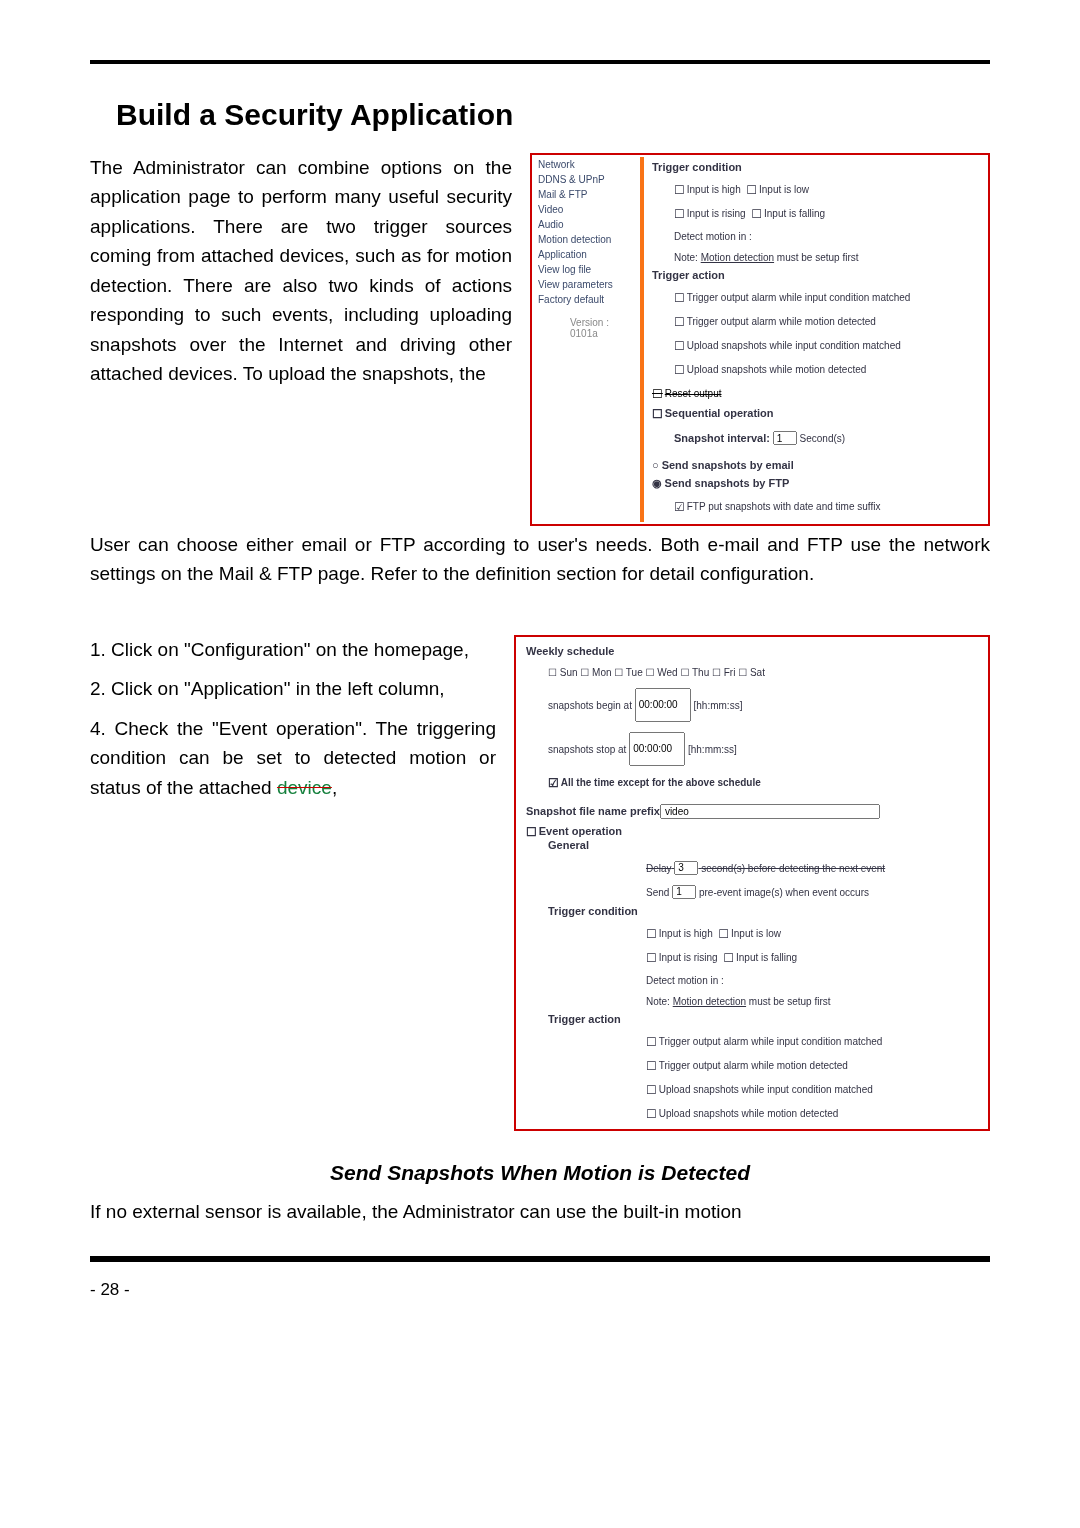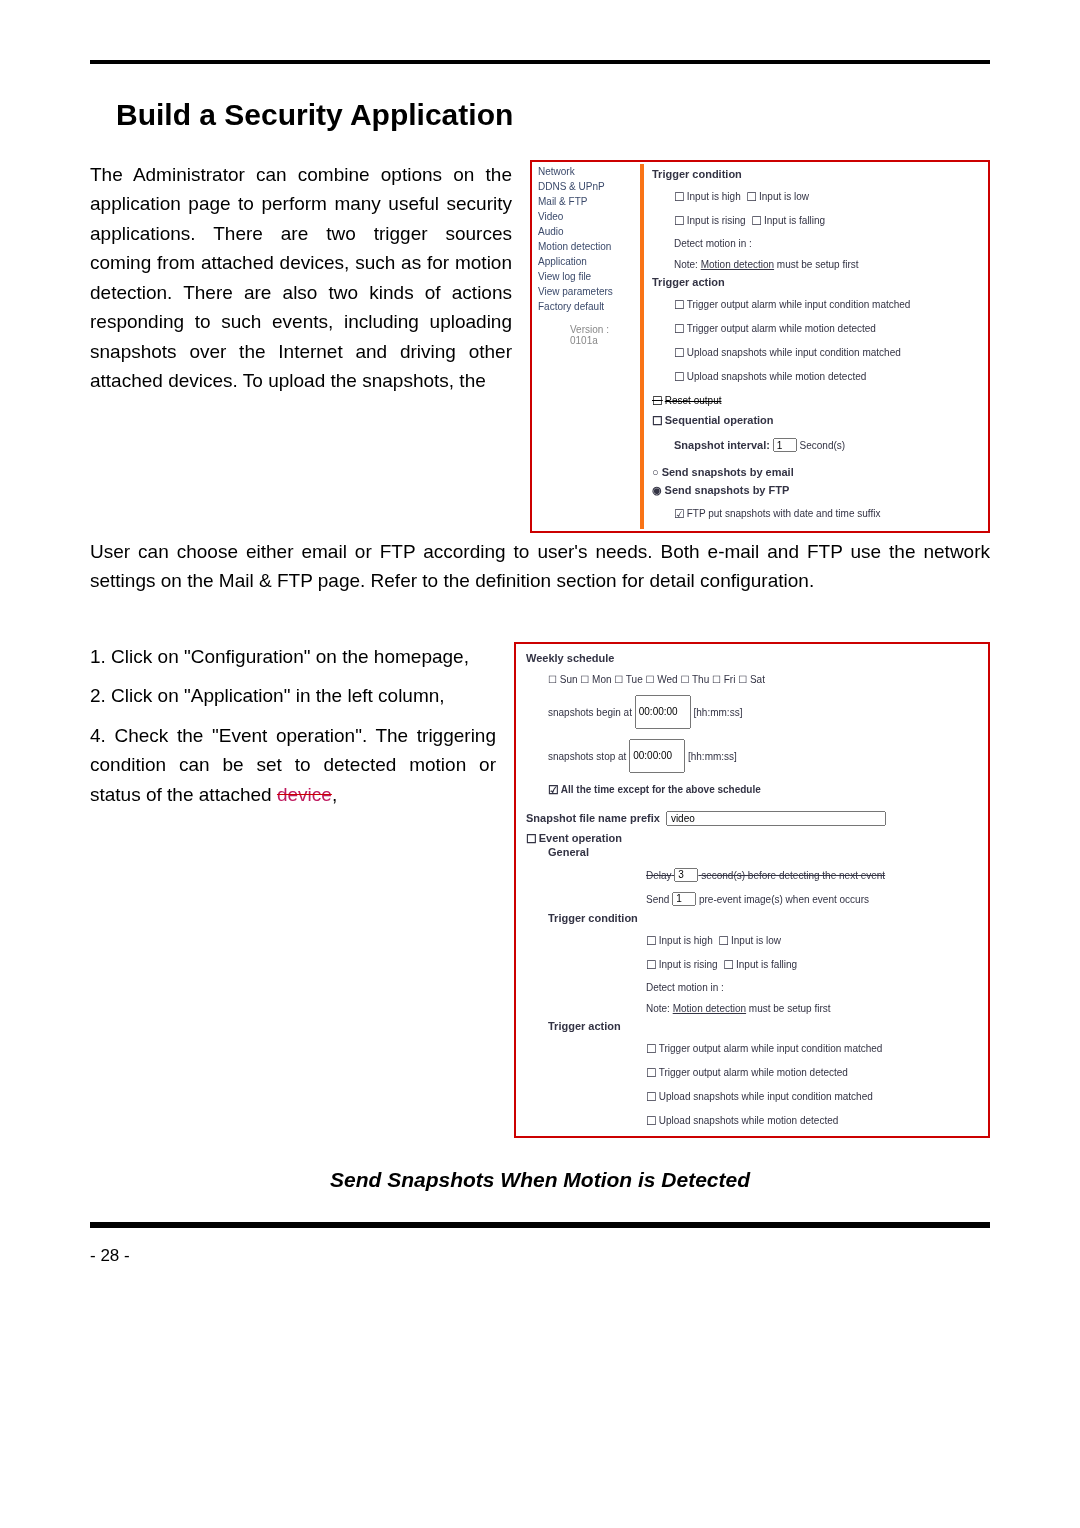--- a/index.html
+++ b/index.html
@@ -1,20 +1,20 @@
 <!DOCTYPE html>
 <html><head>
 <meta charset="utf-8">
 <style>
   * { box-sizing: border-box; margin: 0; padding: 0; }
   html, body { width: 1080px; height: 1528px; background: #fff; font-family: Verdana, Arial, sans-serif; color: #000; }
   .page { position: relative; width: 1080px; height: 1528px; padding: 60px 90px 40px 90px; }
   .hr { height: 4px; background: #000; margin-bottom: 34px; }
   .hrbot { height: 6px; background: #000; margin-top: 30px; }
-  h1 { font-size: 30px; font-weight: bold; margin-bottom: 28px; margin-left: 26px; }
+  h1 { font-size: 30px; font-weight: bold; margin-bottom: 21px; margin-left: 26px; }
   h2 { font-size: 21px; font-weight: bold; font-style: italic; margin: 30px 0 12px 0; text-align: center; }
   .body { font-size: 19px; line-height: 1.55; text-align: justify; }
   .row1, .row2 { display: flex; align-items: flex-start; gap: 18px; }
   .row1 .left-text, .row2 .left-text { flex: 1 1 auto; }
   .fig { flex: 0 0 auto; border: 2px solid #c00; padding: 2px; }
   .fig1 { width: 460px; }
   .fig2 { width: 476px; }
   .fig-inner { background: #fff; font-size: 11px; color: #4a5a7a; font-family: Arial, sans-serif; }
   
   .f1 { display: flex; }
@@ -31,21 +31,21 @@
   .radio::before { content: "○"; margin-right: 3px; }
   .radio-sel::before { content: "◉"; margin-right: 3px; }
   .link { color: #334; text-decoration: underline; }
   input.tiny { width: 24px; height: 14px; font-size: 10px; padding: 0 2px; }
   input.med { width: 220px; height: 15px; font-size: 10px; padding: 0 3px; }
   input.time { width: 56px; height: 14px; font-size: 10px; padding: 15px 2px; }
   .indent { margin-left: 110px; }
   .indent2 { margin-left: 22px; }
   .pagenum { font-size: 17px; margin-top: 18px; }
   .para { margin-bottom: 10px; }
-  .device { color: #be185d; text-decoration: line-through; text-decoration-color: #c00; }
+  .device { color: #15803d; text-decoration: line-through; text-decoration-color: #c00; }
 </style>
 </head>
 <body>
 
 <div class="page">
   <div class="hr"></div>
 
   <h1>Build a Security Application</h1>
 
   <div class="row1">
@@ -122,21 +122,21 @@
           <input class="time" value="00:00:00" style="">
           <span>[hh:mm:ss]</span>
         </div>
         <div class="txt indent2">
           <span>snapshots stop at</span>
           <input class="time" value="00:00:00" style="">
           <span>[hh:mm:ss]</span>
         </div>
         <div class="txt indent2 cbc lab">All the time except for the above schedule</div>
 
-        <div class="mt2" style="display:flex;align-items:center;gap:6px">
+        <div class="mt2" style="display:flex;align-items:center;">
           <span class="lab">Snapshot file name prefix</span>
           <input class="med" value="video" style="">
         </div>
         <div class="lab mt cb">Event operation</div>
         <div class="lab indent2">General</div>
         <div class="indent" style="margin-left:120px">
           <div class="txt" style="text-decoration:line-through">
             <span>Delay</span>
             <input class="tiny" value="3" style="">
             <span>second(s) before detecting the next event</span>
@@ -168,16 +168,17 @@
           <div class="txt cb">Trigger output alarm while motion detected</div>
           <div class="txt cb">Upload snapshots while input condition matched</div>
           <div class="txt cb">Upload snapshots while motion detected</div>
         </div>
       </div>
     </div>
   </div>
 
 
   <h2>Send Snapshots When Motion is Detected</h2>
+  <p class="body">If no external sensor is available, the Administrator can use the built-in motion</p>
 
   <div class="hrbot"></div>
   <div class="pagenum">- 28 -</div>
 </div>
 
 </body></html>

